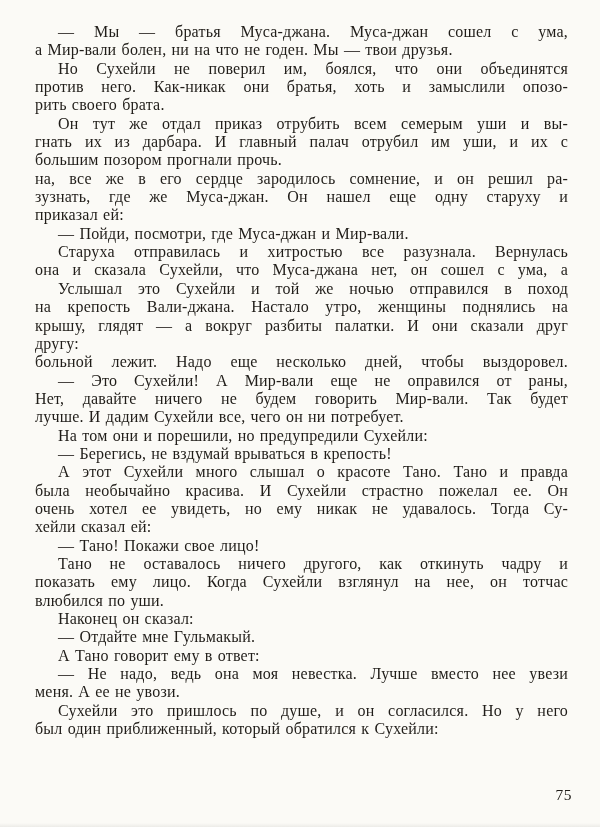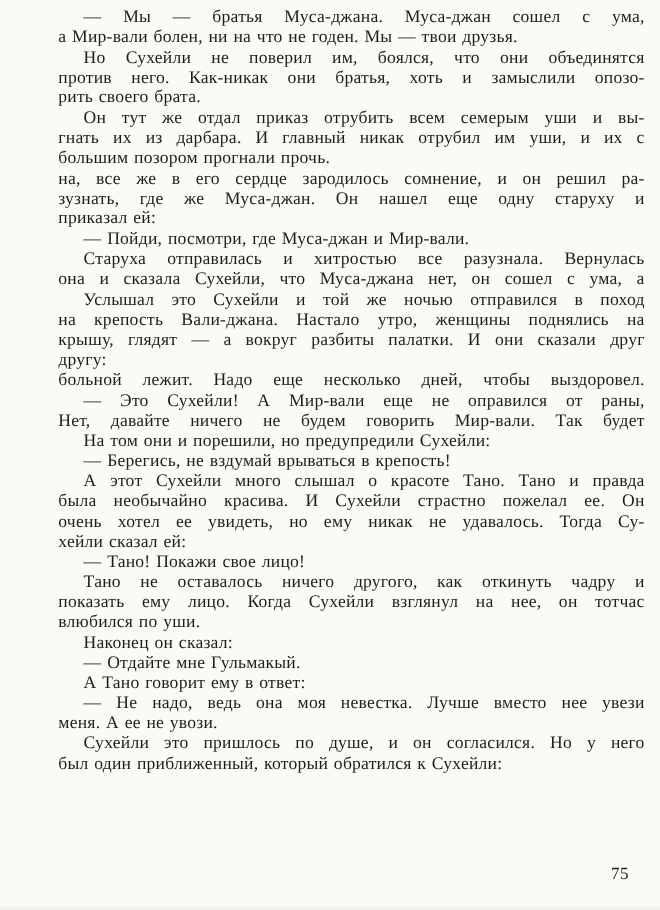--- a/index.html
+++ b/index.html
@@ -7,21 +7,21 @@
   body {
     width:600px; height:827px;
     background:var(--paper);
     font-family:"Liberation Serif", serif;
   }
   .page {
     position:relative; width:600px; height:827px; overflow:hidden;
     background:var(--paper); color:var(--ink);
   }
   .text-block {
-    position:absolute; left:35px; top:7px; width:533px;margin-left:18px;
+    position:absolute; left:35px; top:23px; width:533px;
   }
   .line {
     font-size:16px; line-height:18.35px; height:18.35px;
     letter-spacing:0.2px; word-spacing:1px;
     text-align:justify; text-align-last:justify;
     overflow:hidden; white-space:nowrap;
   }
   .line.end { text-align-last:left; }
   .line.indent { padding-left:23px; box-sizing:border-box; }
   .page-number {
@@ -37,35 +37,36 @@
 <body>
 
 <div class="page">
   <div class="text-block">
       <div class="line indent">— Мы — братья Муса-джана. Муса-джан сошел с ума,</div>
       <div class="line end">а Мир-вали болен, ни на что не годен. Мы — твои друзья.</div>
       <div class="line indent">Но Сухейли не поверил им, боялся, что они объединятся</div>
       <div class="line">против него. Как-никак они братья, хоть и замыслили опозо-</div>
       <div class="line end">рить своего брата.</div>
       <div class="line indent">Он тут же отдал приказ отрубить всем семерым уши и вы-</div>
-      <div class="line">гнать их из дарбара. И главный никак отрубил им уши, и их с</div>
+      <div class="line">гнать их из дарбара. И главный палач отрубил им уши, и их с</div>
       <div class="line end">большим позором прогнали прочь.</div>
       <div class="line">на, все же в его сердце зародилось сомнение, и он решил ра-</div>
       <div class="line">зузнать, где же Муса-джан. Он нашел еще одну старуху и</div>
       <div class="line end">приказал ей:</div>
       <div class="line indent end">— Пойди, посмотри, где Муса-джан и Мир-вали.</div>
       <div class="line indent">Старуха отправилась и хитростью все разузнала. Вернулась</div>
       <div class="line">она и сказала Сухейли, что Муса-джана нет, он сошел с ума, а</div>
       <div class="line indent">Услышал это Сухейли и той же ночью отправился в поход</div>
       <div class="line">на крепость Вали-джана. Настало утро, женщины поднялись на</div>
       <div class="line">крышу, глядят — а вокруг разбиты палатки. И они сказали друг</div>
       <div class="line end">другу:</div>
       <div class="line">больной лежит. Надо еще несколько дней, чтобы выздоровел.</div>
       <div class="line indent">— Это Сухейли! А Мир-вали еще не оправился от раны,</div>
       <div class="line">Нет, давайте ничего не будем говорить Мир-вали. Так будет</div>
+      <div class="line end">лучше. И дадим Сухейли все, чего он ни потребует.</div>
       <div class="line indent end">На том они и порешили, но предупредили Сухейли:</div>
       <div class="line indent end">— Берегись, не вздумай врываться в крепость!</div>
       <div class="line indent">А этот Сухейли много слышал о красоте Тано. Тано и правда</div>
       <div class="line">была необычайно красива. И Сухейли страстно пожелал ее. Он</div>
       <div class="line">очень хотел ее увидеть, но ему никак не удавалось. Тогда Су-</div>
       <div class="line end">хейли сказал ей:</div>
       <div class="line indent end">— Тано! Покажи свое лицо!</div>
       <div class="line indent">Тано не оставалось ничего другого, как откинуть чадру и</div>
       <div class="line">показать ему лицо. Когда Сухейли взглянул на нее, он тотчас</div>
       <div class="line end">влюбился по уши.</div>

